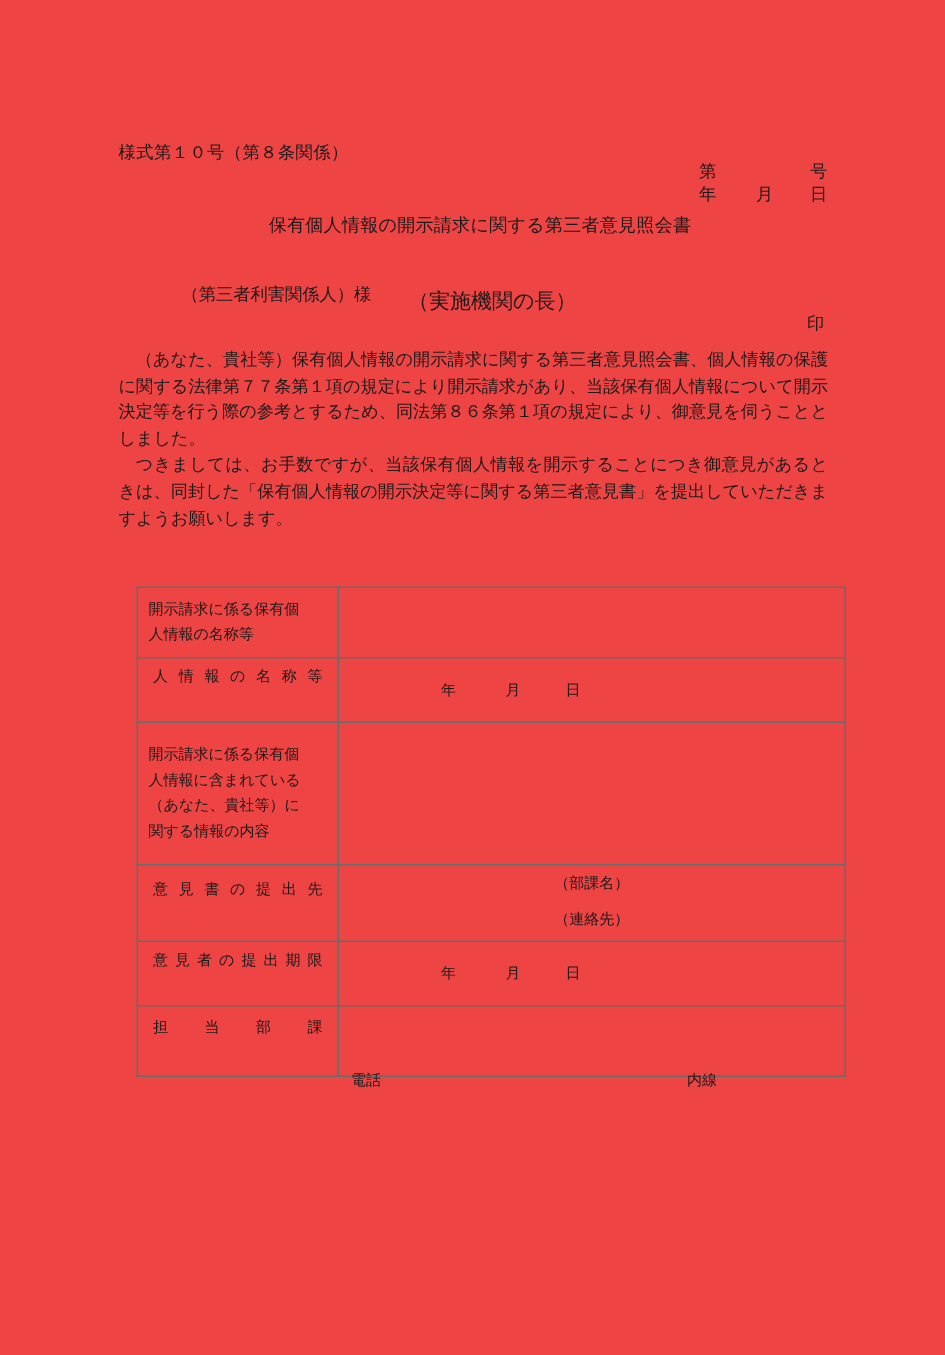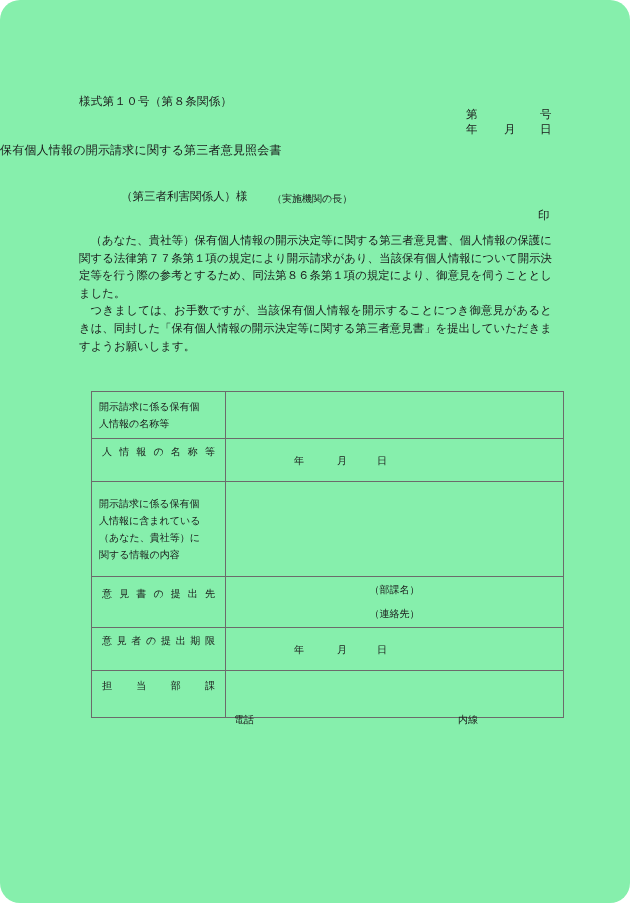--- a/index.html
+++ b/index.html
@@ -11,22 +11,21 @@
     width: 630px;
     height: 903px;
     position: relative;
     font-family: "Liberation Serif", "DejaVu Serif", serif;
     color: #1a1a1a;
     overflow: hidden;
   }
   .page {
     position: absolute;
     inset: 0;
-    background: #86efac;
-    border-radius: 20px;
+    background: #ef4444;
   }
 
   
   .form-no {
     position: absolute;
     left: 79px;
     top: 94px;
     font-size: 11.5px;
     letter-spacing: 0.3px;
     white-space: nowrap;
@@ -46,41 +45,41 @@
   }
   .dn-row span { position: absolute; top: 0; }
   .dn-dai   { left: 26px; }
   .dn-gou   { left: 100px; }
   .dn-year  { left: 26px; }
   .dn-month { left: 64px; }
   .dn-day   { left: 100px; }
 
   .doc-title {
     position: absolute;
-    left: 0;
+    left: 10px;
     right: 0;
     top: 142px;
-    text-align: left;
+    text-align: center;
     font-size: 12px;
     letter-spacing: 0.2px;
   }
 
   .addressee {
     position: absolute;
     left: 93px;
     top: 189px;
     font-size: 11.5px;
     white-space: nowrap;
     margin-left: 28px;
   }
   .issuer {
     position: absolute;
     left: 272px;
     top: 192px;
-    font-size: 10px;
+    font-size: 14px;
     white-space: nowrap;
   }
   .seal {
     position: absolute;
     left: 538px;
     top: 208px;
     font-size: 11.5px;
   }
 
   
@@ -195,21 +194,21 @@
     </div>
   </div>
 
   <div class="doc-title">保有個人情報の開示請求に関する第三者意見照会書</div>
 
   <div class="addressee">（第三者利害関係人）様</div>
   <div class="issuer">（実施機関の長）</div>
   <div class="seal">印</div>
 
   <div class="body-text">
-    <p>（あなた、貴社等）保有個人情報の開示決定等に関する第三者意見書、個人情報の保護に関する法律第７７条第１項の規定により開示請求があり、当該保有個人情報について開示決定等を行う際の参考とするため、同法第８６条第１項の規定により、御意見を伺うこととしました。</p>
+    <p>（あなた、貴社等）保有個人情報の開示請求に関する第三者意見照会書、個人情報の保護に関する法律第７７条第１項の規定により開示請求があり、当該保有個人情報について開示決定等を行う際の参考とするため、同法第８６条第１項の規定により、御意見を伺うこととしました。</p>
     <p>つきましては、お手数ですが、当該保有個人情報を開示することにつき御意見があるときは、同封した「保有個人情報の開示決定等に関する第三者意見書」を提出していただきますようお願いします。</p>
   </div>
 
   <table class="form-table">
     <colgroup>
       <col class="col-label">
       <col class="col-value">
     </colgroup>
     <tbody>
       <tr class="r1">

